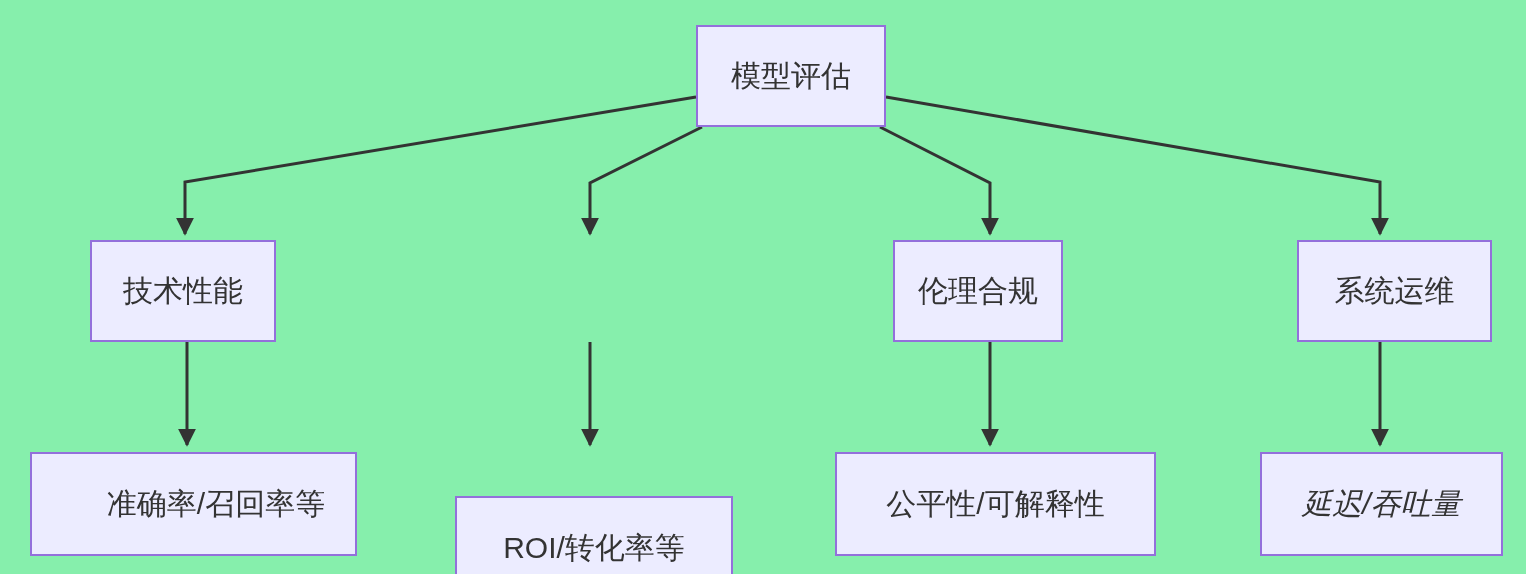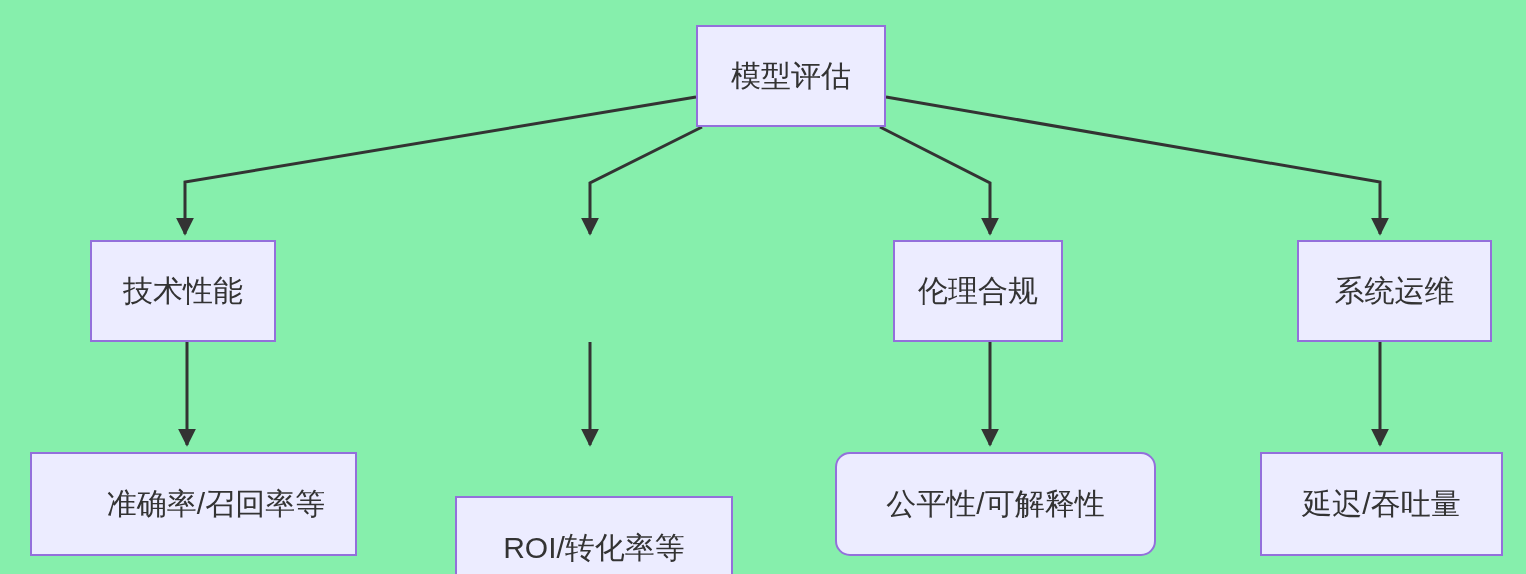--- a/index.html
+++ b/index.html
@@ -37,22 +37,22 @@
     text-align: center;
   }
   
   .n-root     { left: 696px;  top: 25px;  width: 190px; height: 102px; }
   .n-tech     { left: 90px;   top: 240px; width: 186px; height: 102px; }
   .n-business { left: 493px;  top: 240px; width: 194px; height: 102px; }
   .n-ethics   { left: 893px;  top: 240px; width: 170px; height: 102px; }
   .n-ops      { left: 1283px; top: 240px; width: 195px; height: 102px; margin-left: 14px; }
   .n-tech3    { left: 30px;   top: 452px; width: 327px; height: 104px; padding-left: 45px; }
   .n-business3{ left: 455px;  top: 452px; width: 278px; height: 104px; margin-top: 44px; }
-  .n-ethics3  { left: 835px;  top: 452px; width: 321px; height: 104px; border-radius: 15px; }
-  .n-ops3     { left: 1260px; top: 452px; width: 243px; height: 104px; }
+  .n-ethics3  { left: 835px;  top: 452px; width: 321px; height: 104px; }
+  .n-ops3     { left: 1260px; top: 452px; width: 243px; height: 104px; font-style: italic; }
 </style>
 </head>
 <body>
 
 <div class="canvas">
 
   <svg class="edges-layer" viewBox="0 0 1526 574" xmlns="http://www.w3.org/2000/svg">
     <defs>
       <marker id="arrowhead" viewBox="0 0 10 10" refX="9" refY="5" markerWidth="6" markerHeight="6" orient="auto">
         <path d="M0,0 L10,5 L0,10 z" fill="#333333"></path>

